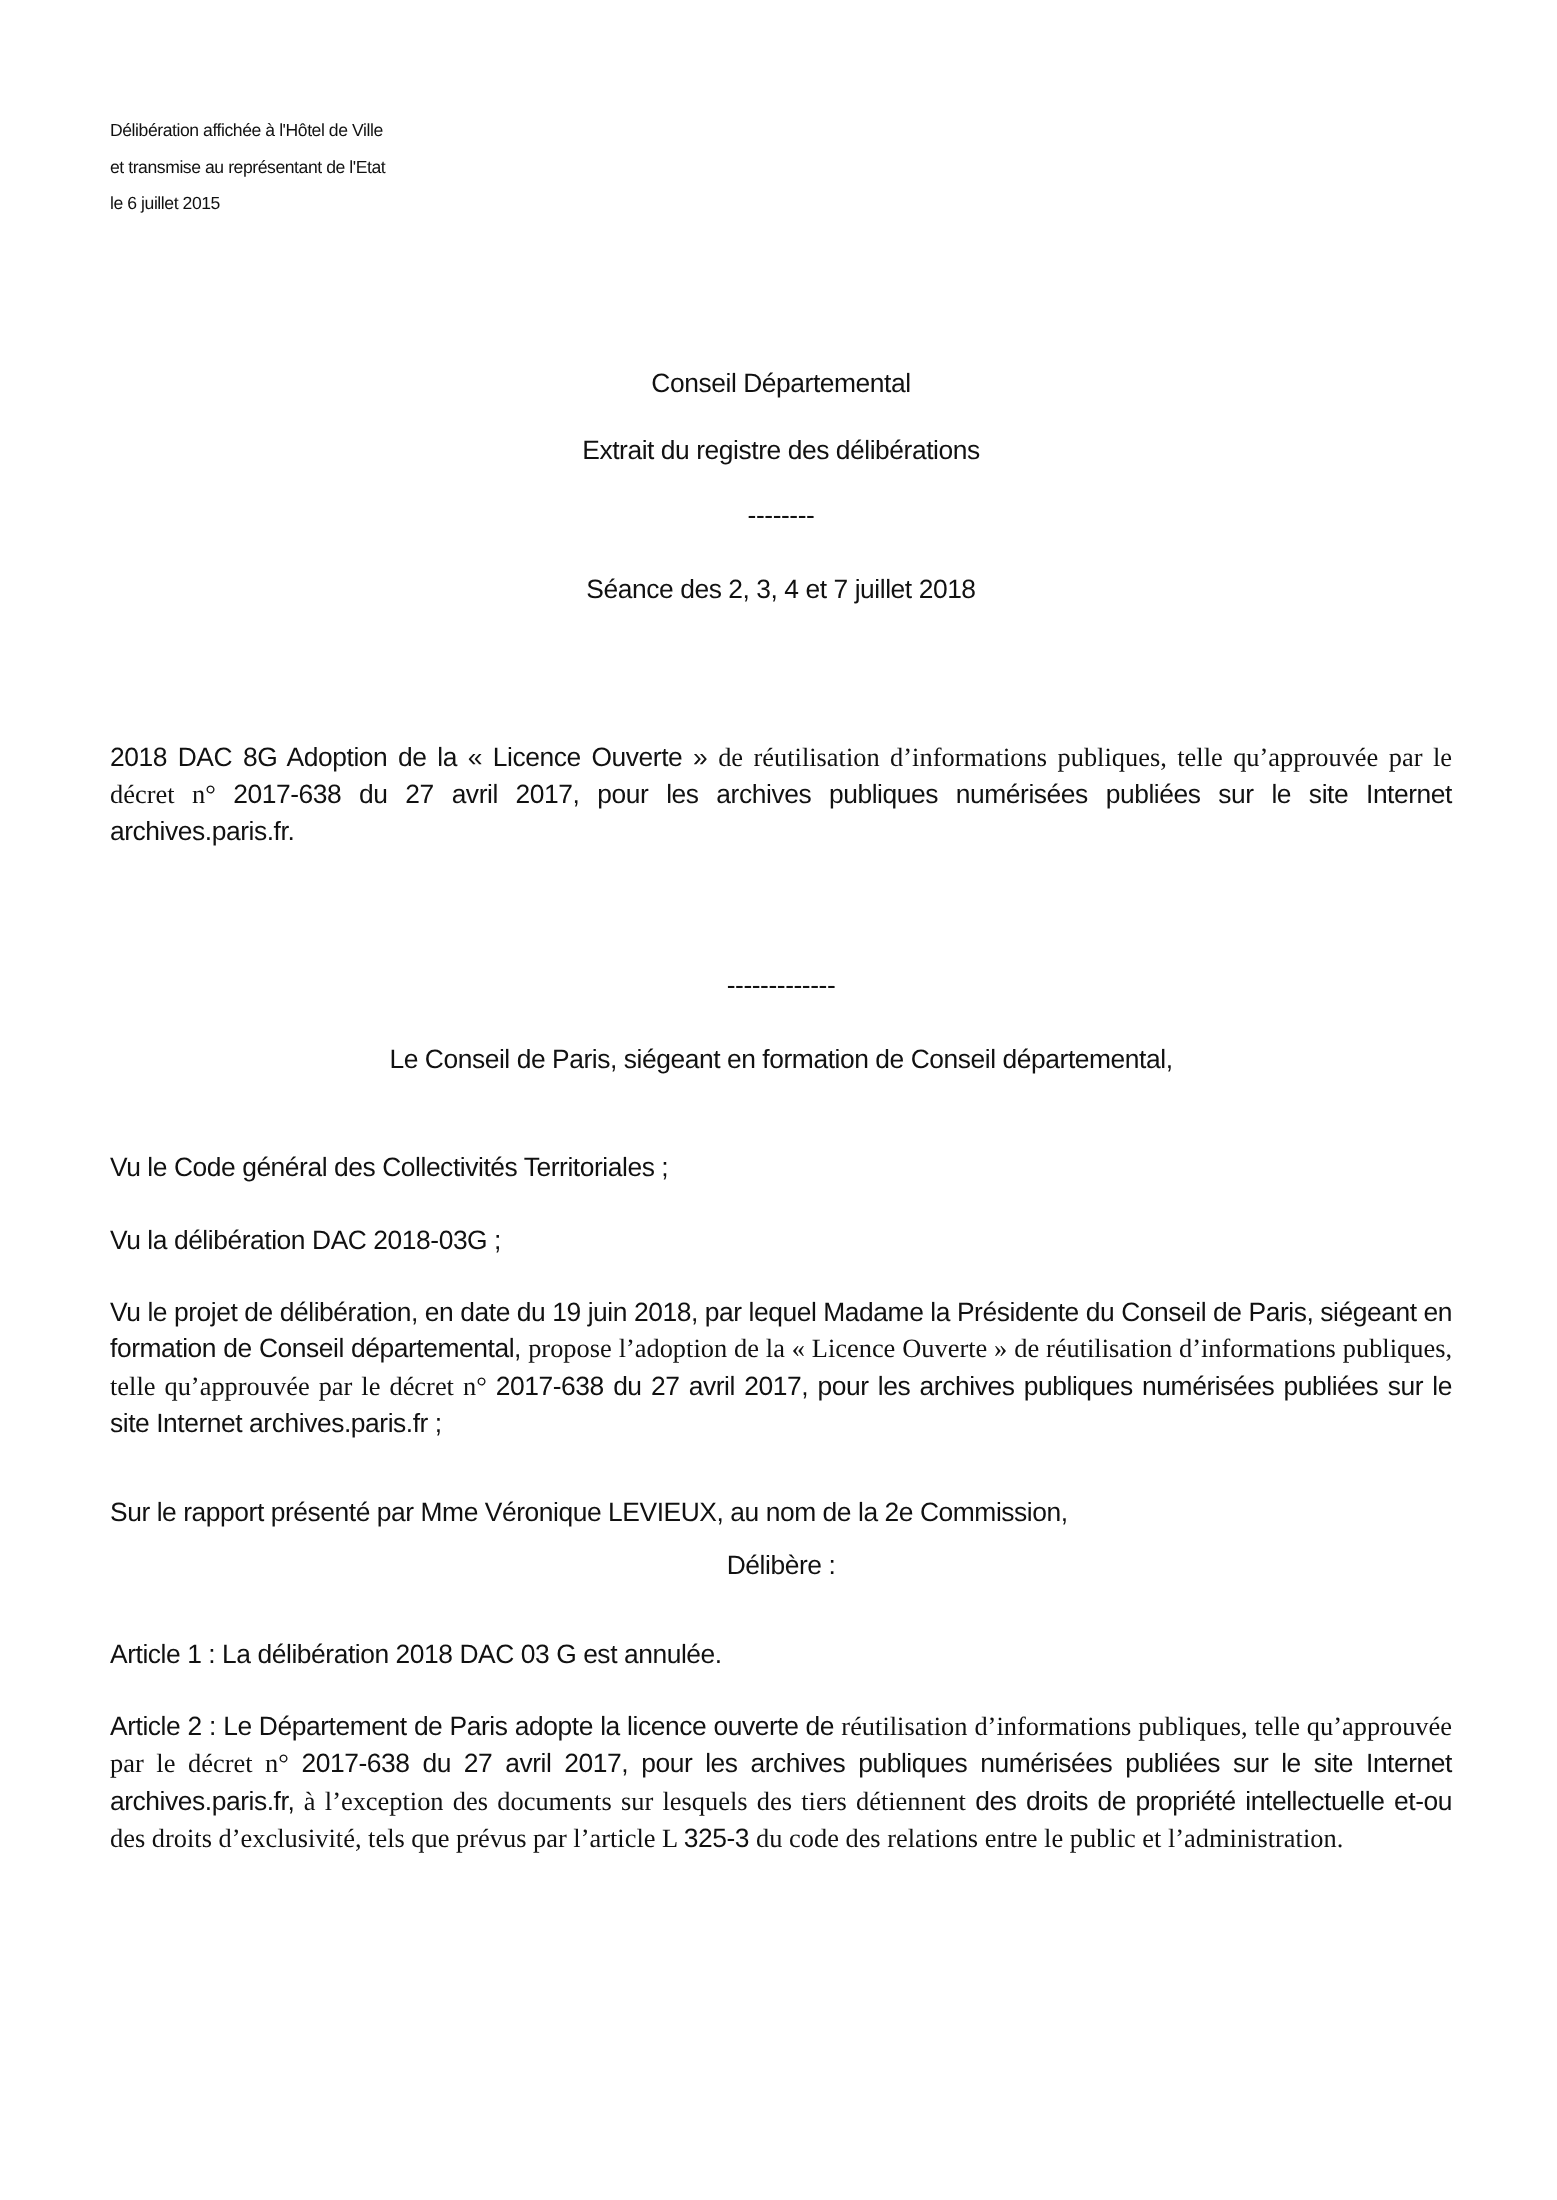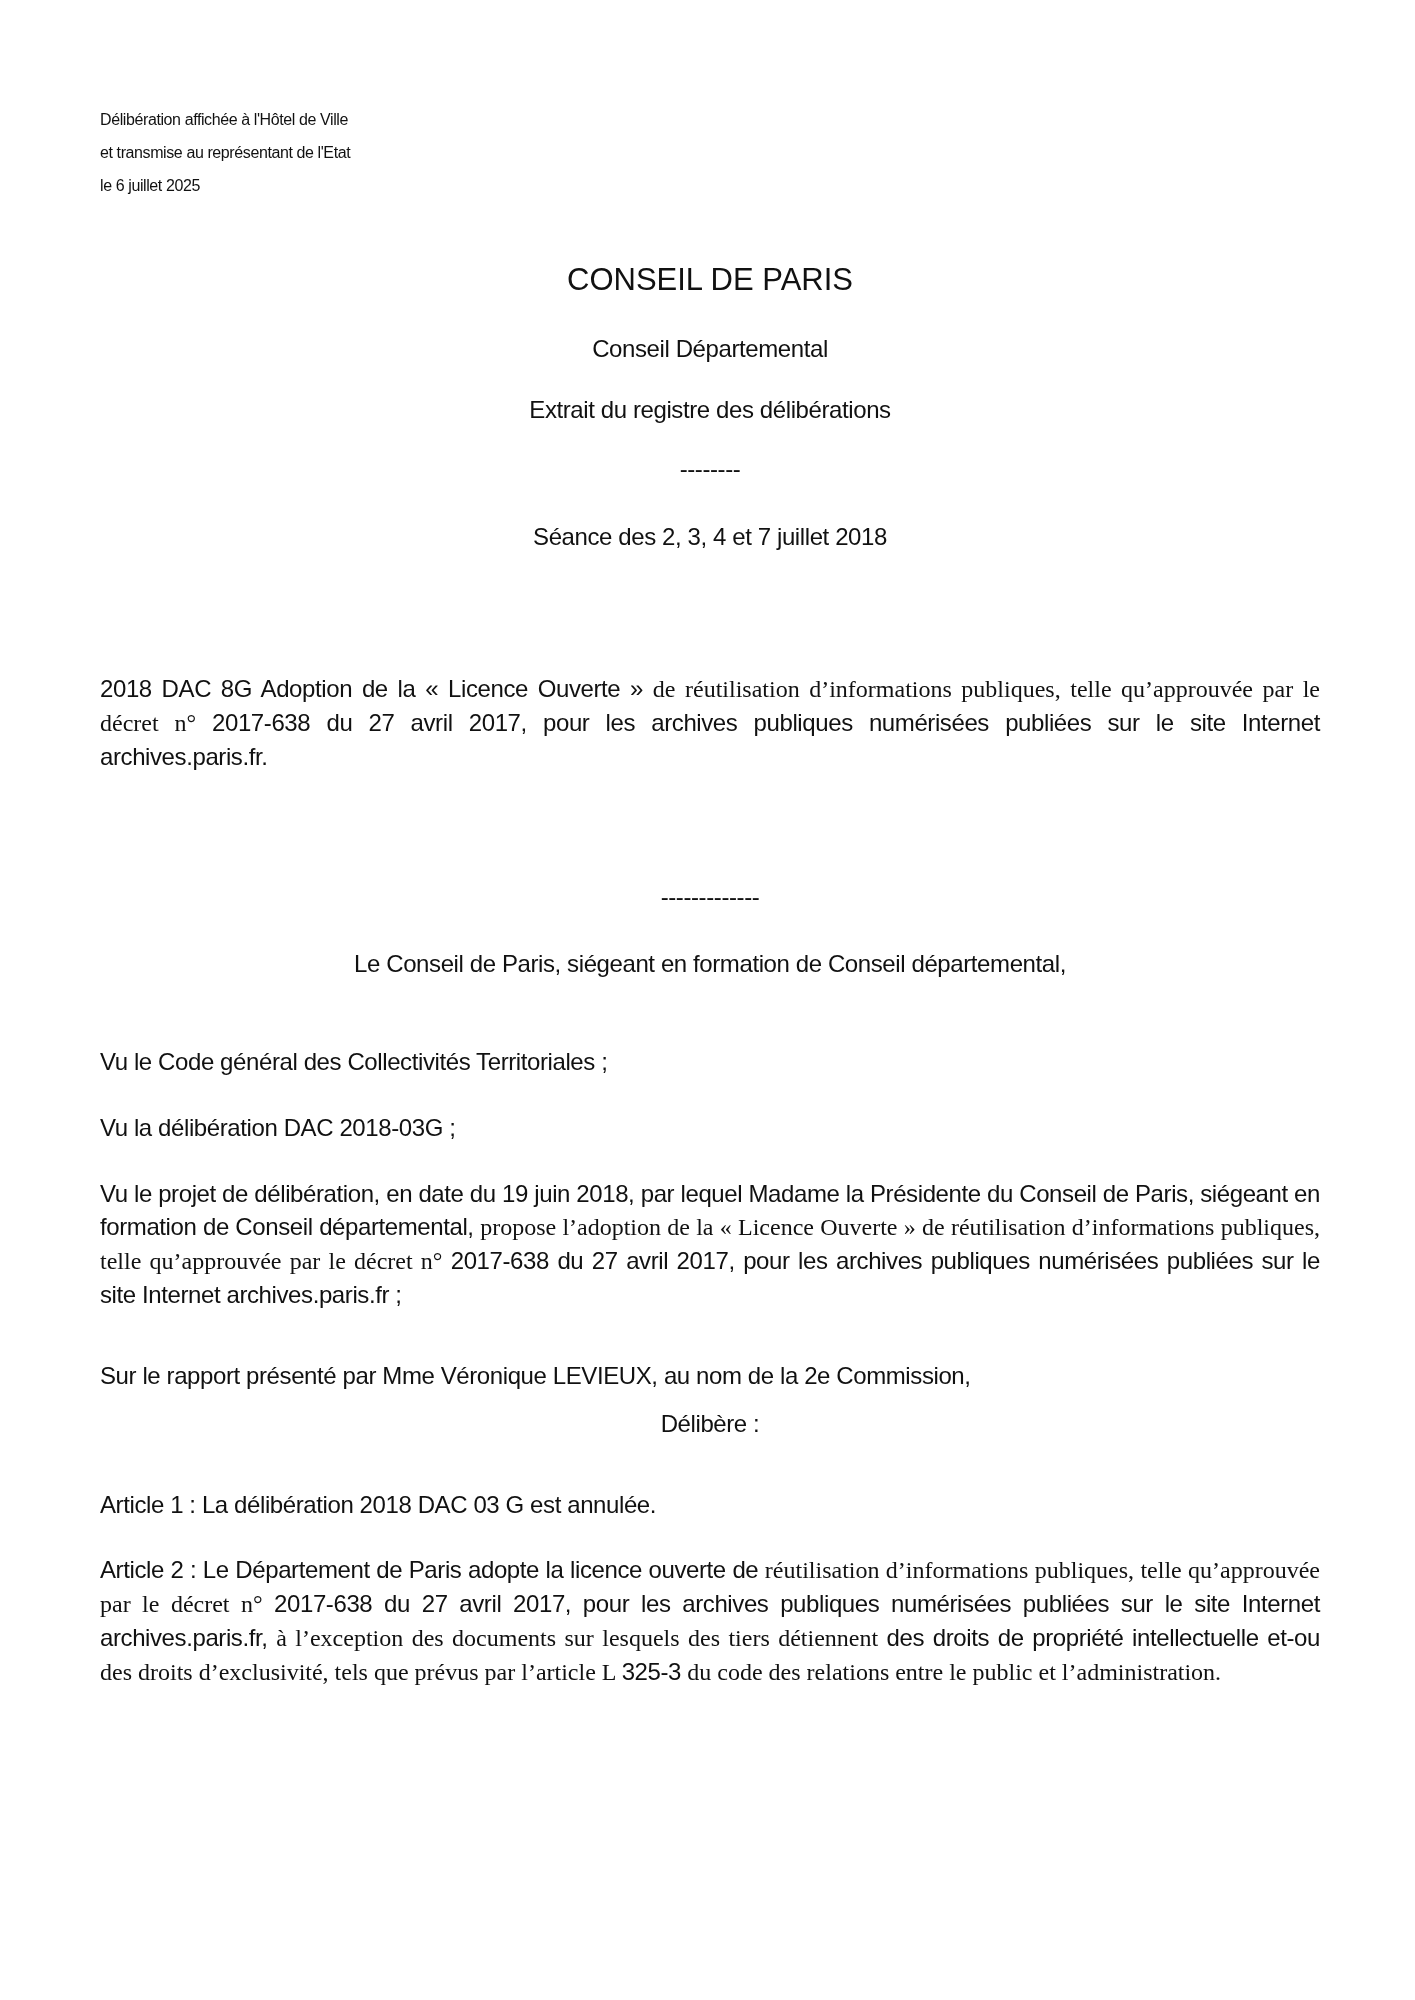--- a/index.html
+++ b/index.html
@@ -15,24 +15,23 @@
   .title { font-size: 31px; letter-spacing: 0; }
 </style>
 </head>
 <body>
 
 <div class="page">
 
   <div class="header">
     <div>Délibération affichée à l'Hôtel de Ville</div>
     <div>et transmise au représentant de l'Etat</div>
-    <div>le 6 juillet 2025</div>
+    <div>le 6 juillet 2015</div>
   </div>
 
-  <div class="block center title" style="top:263px;">CONSEIL DE PARIS</div>
   <div class="block center" style="top:393px;">Extrait du registre des délibérations</div>
   <div class="block center" style="top:332px;">Conseil Départemental</div>
   <div class="block center" style="top:452px;">--------</div>
   <div class="block center" style="top:520px;">Séance des 2, 3, 4 et 7 juillet 2018</div>
 
   <div class="block justify" style="top:672px;">
     <span>2018 DAC 8G</span><span> Adoption de la « Licence Ouverte » </span><span class="serif">de réutilisation d’informations publiques, telle qu’approuvée par le décret n° </span><span>2017-638 du 27 avril 2017, pour les archives publiques numérisées publiées sur le site Internet archives.paris.fr.</span>
   </div>
 
   <div class="block center" style="top:880px;">-------------</div>

